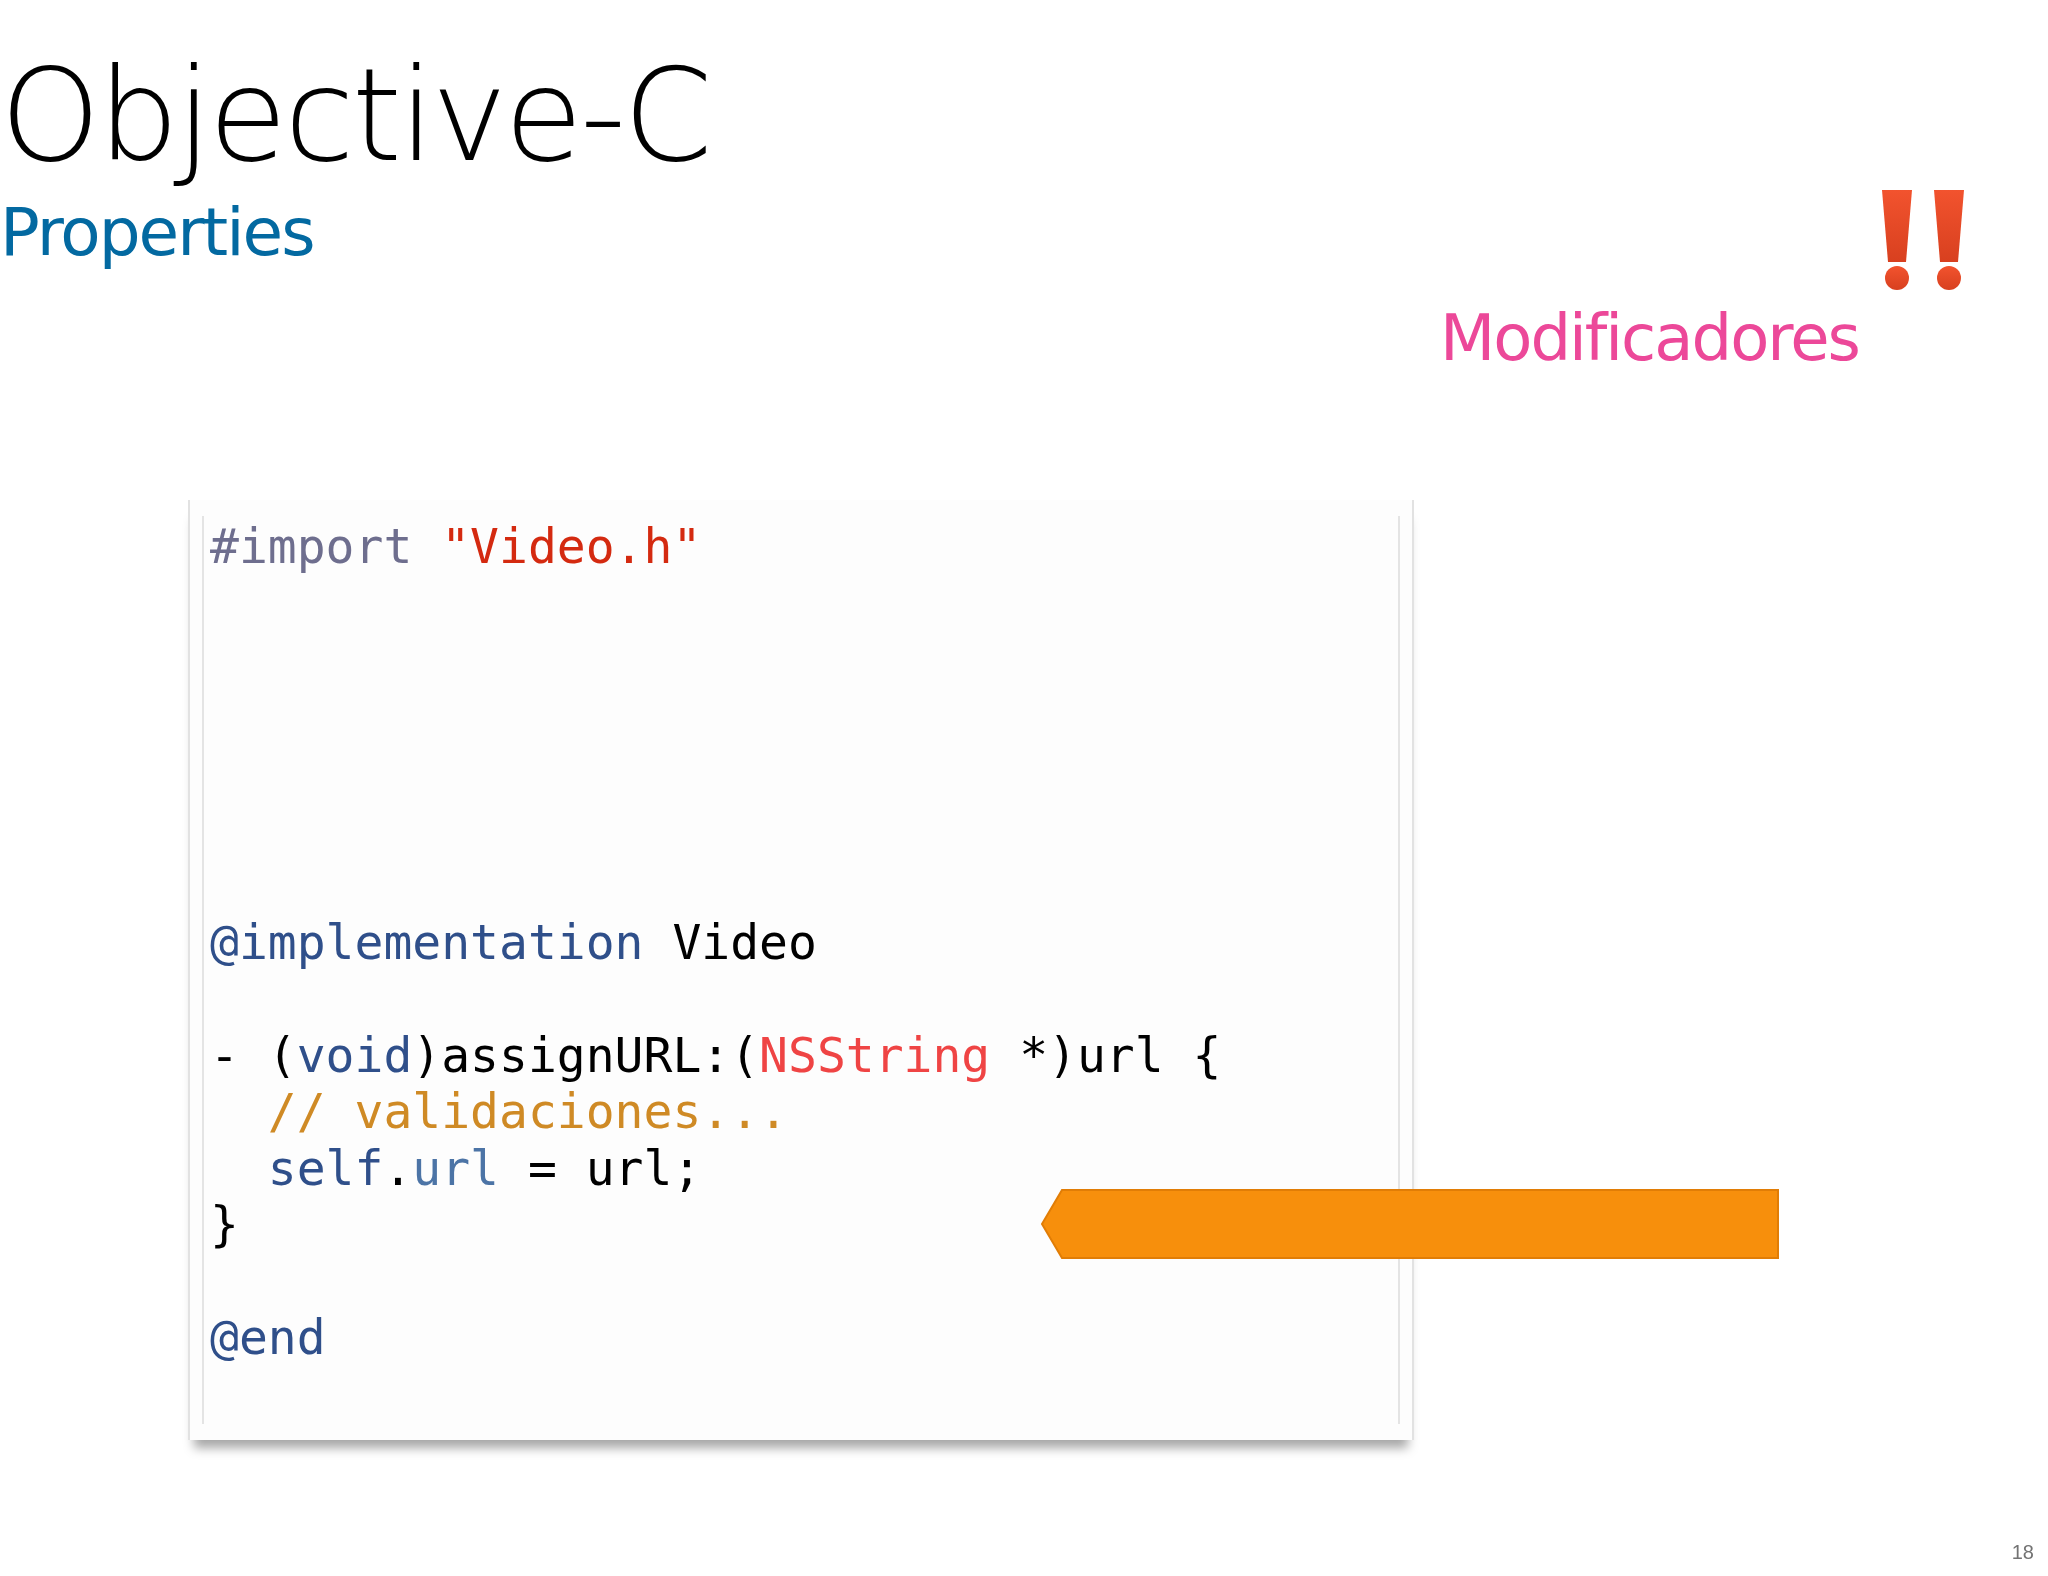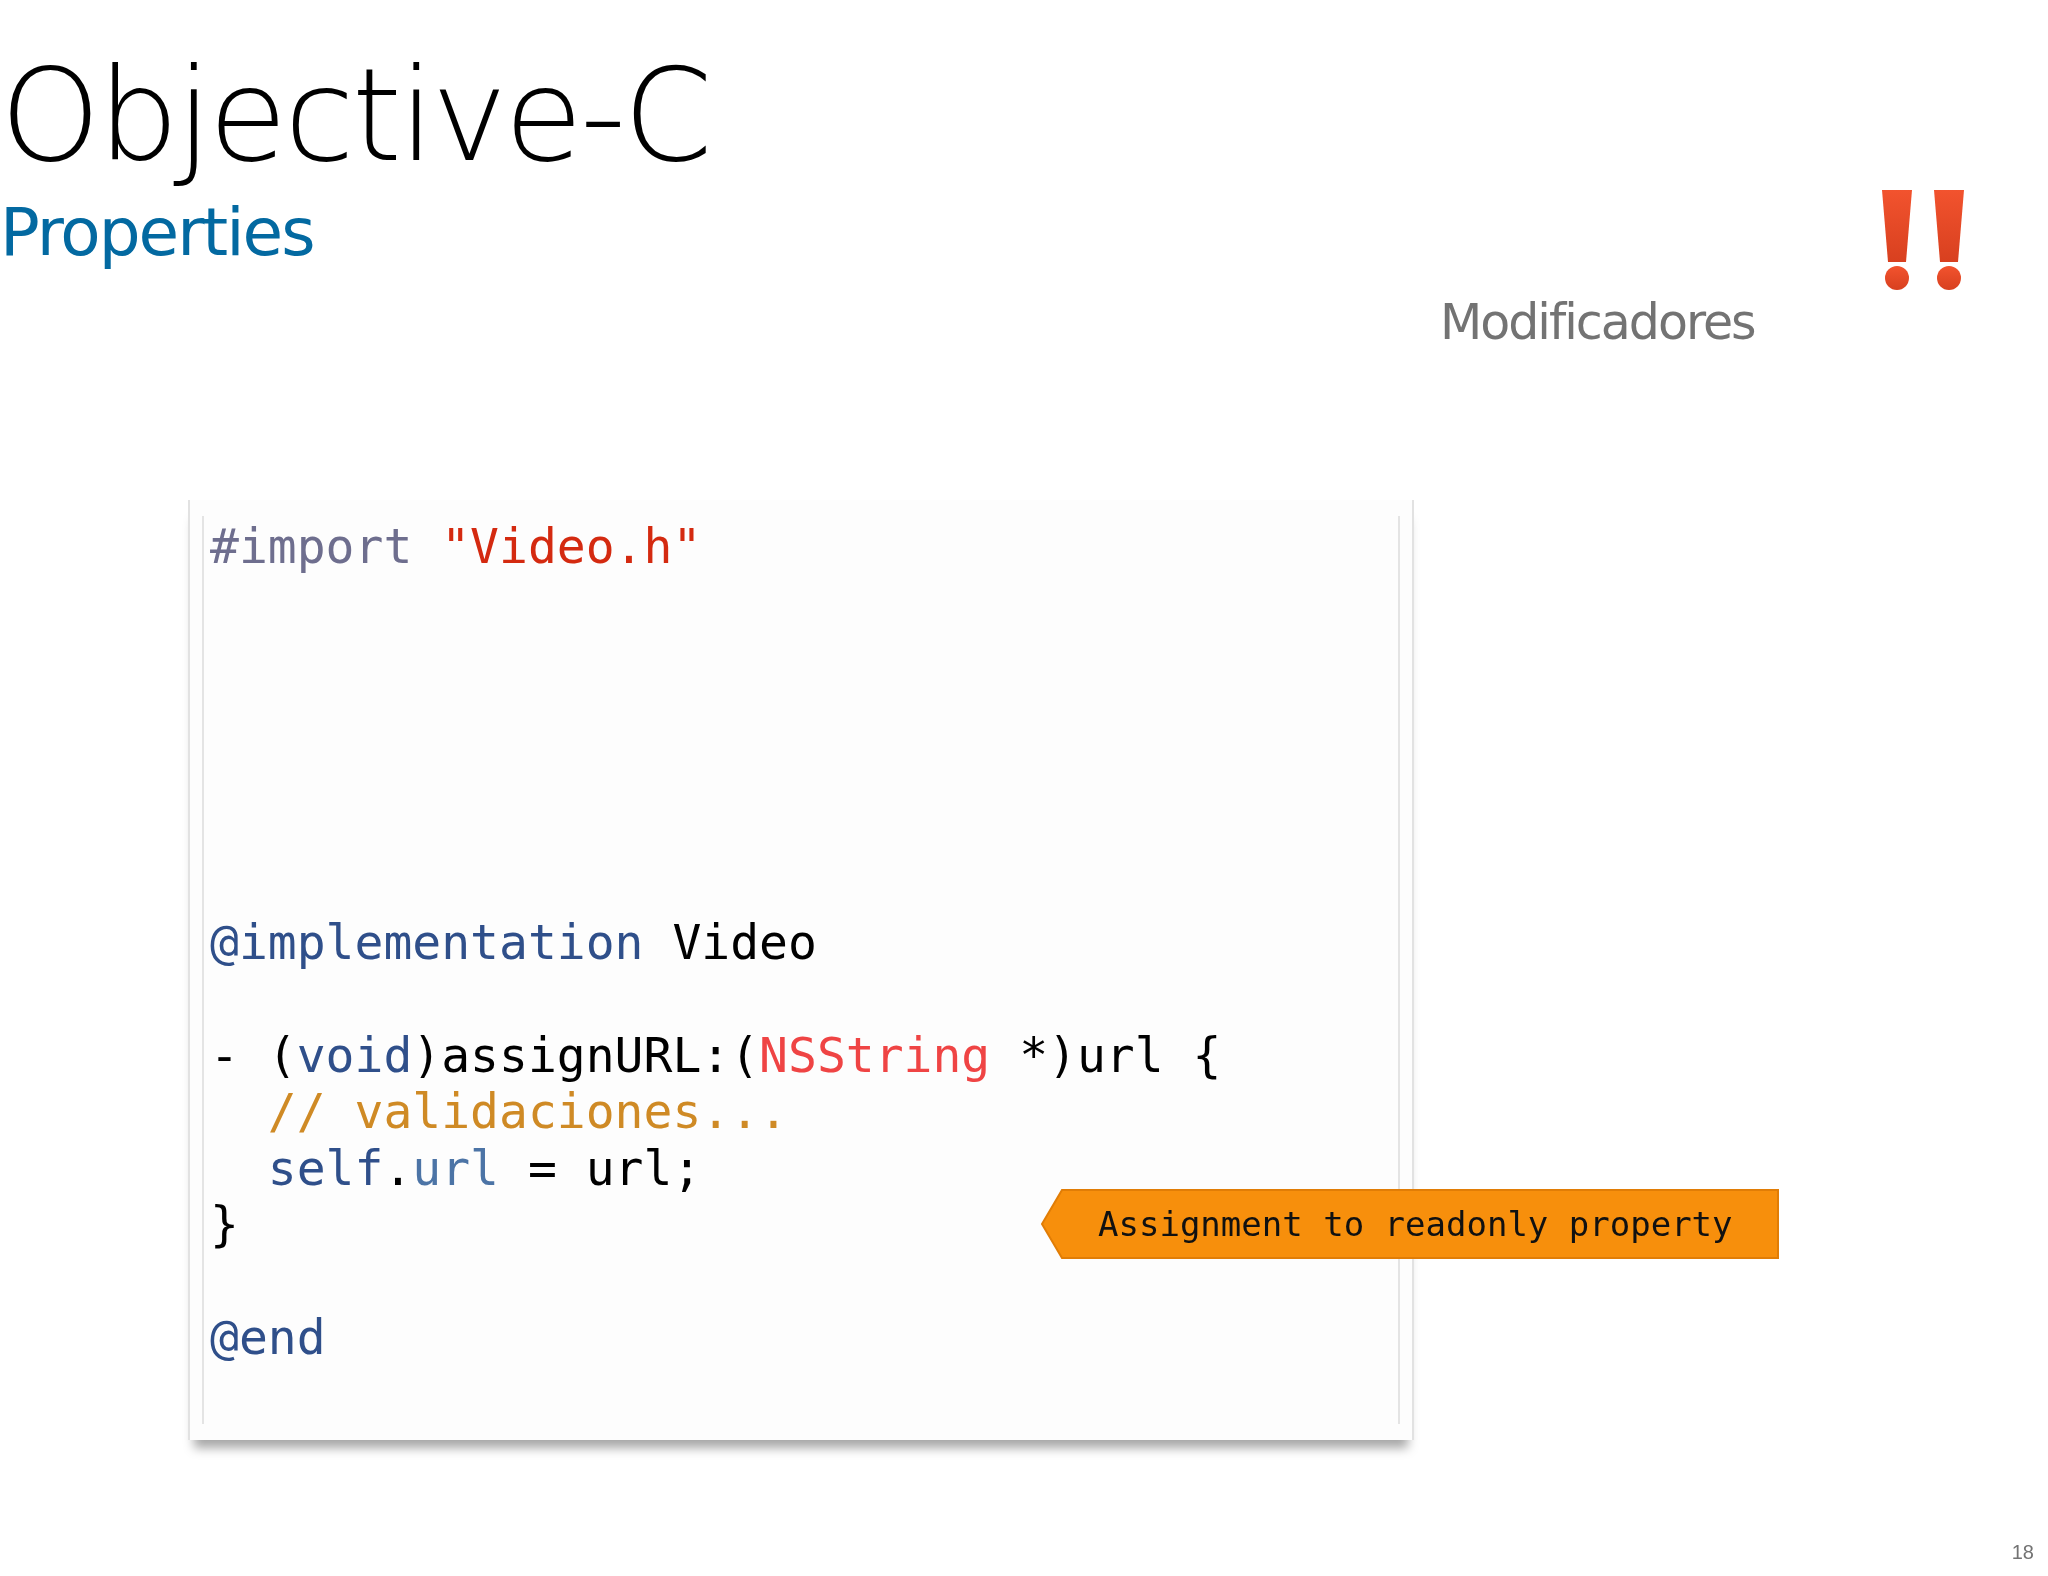--- a/index.html
+++ b/index.html
@@ -12,22 +12,22 @@
       position: absolute; left: 0; width: 2048px; top: 52px;
       text-align: left; font-size: 128px; font-weight: 300; color: #000;
       font-family: "DejaVu Sans", sans-serif; letter-spacing: -3px; line-height: 1;
     }
     .slide-subtitle {
       position: absolute; left: 0; width: 2048px; top: 200px;
       font-size: 66px; color: #0369a1;
       font-family: "DejaVu Sans", sans-serif; letter-spacing: -2px; line-height: 1;
     }
     .modifiers-label {
-      position: absolute; left: 1440px; top: 298px;
-      font-size: 49px; color: #737373; font-family: "DejaVu Sans", sans-serif;
+      position: absolute; left: 1440px; top: 306px;
+      font-size: 64px; color: #ec4899; font-family: "DejaVu Sans", sans-serif;
       letter-spacing: -2px; line-height: 1;
     }
     .alert-icon {
       position: absolute; left: 1878px; top: 186px; width: 100px; height: 110px;
     }
     .code-card {
       position: absolute; left: 188px; top: 500px; width: 1222px; height: 940px;
       background: #fdfdfd;
       border-left: 2px solid #e2e2e2; border-right: 2px solid #e2e2e2;
       box-shadow: 0 14px 10px -6px rgba(0,0,0,0.35);
@@ -92,16 +92,15 @@
 <div class="code-card">
   <div class="inner-line-left"></div>
   <div class="inner-line-right"></div>
   <div class="code" id="code"><div class="line"><span class="tok-pre">#import </span><span class="tok-str">"Video.h"</span></div><div class="line"></div><div class="line"></div><div class="line"></div><div class="line"></div><div class="line"></div><div class="line"></div><div class="line"><span class="tok-kw">@implementation</span><span class="tok-plain"> Video</span></div><div class="line"></div><div class="line"><span class="tok-plain">- (</span><span class="tok-kw">void</span><span class="tok-plain">)assignURL:(</span><span class="tok-type">NSString</span><span class="tok-plain"> *)url {</span></div><div class="line"><span class="tok-cmt">  // validaciones...</span></div><div class="line"><span class="tok-plain">  </span><span class="tok-kw">self</span><span class="tok-plain">.</span><span class="tok-prop">url</span><span class="tok-plain"> = url;</span></div><div class="line"><span class="tok-plain">}</span></div><div class="line"></div><div class="line"><span class="tok-kw">@end</span></div></div>
 </div>
 
 <div class="error-badge">
   <svg width="740" height="72" viewBox="0 0 740 72">
     <polygon points="22,2 738,2 738,70 22,70 2,36" fill="#f78f0c" stroke="#e17d06" stroke-width="2"></polygon>
   </svg>
-  <div class="error-text">Assignment to readonly property</div>
 </div>
 
 <div class="page-number">18</div>
 
 </body></html>

